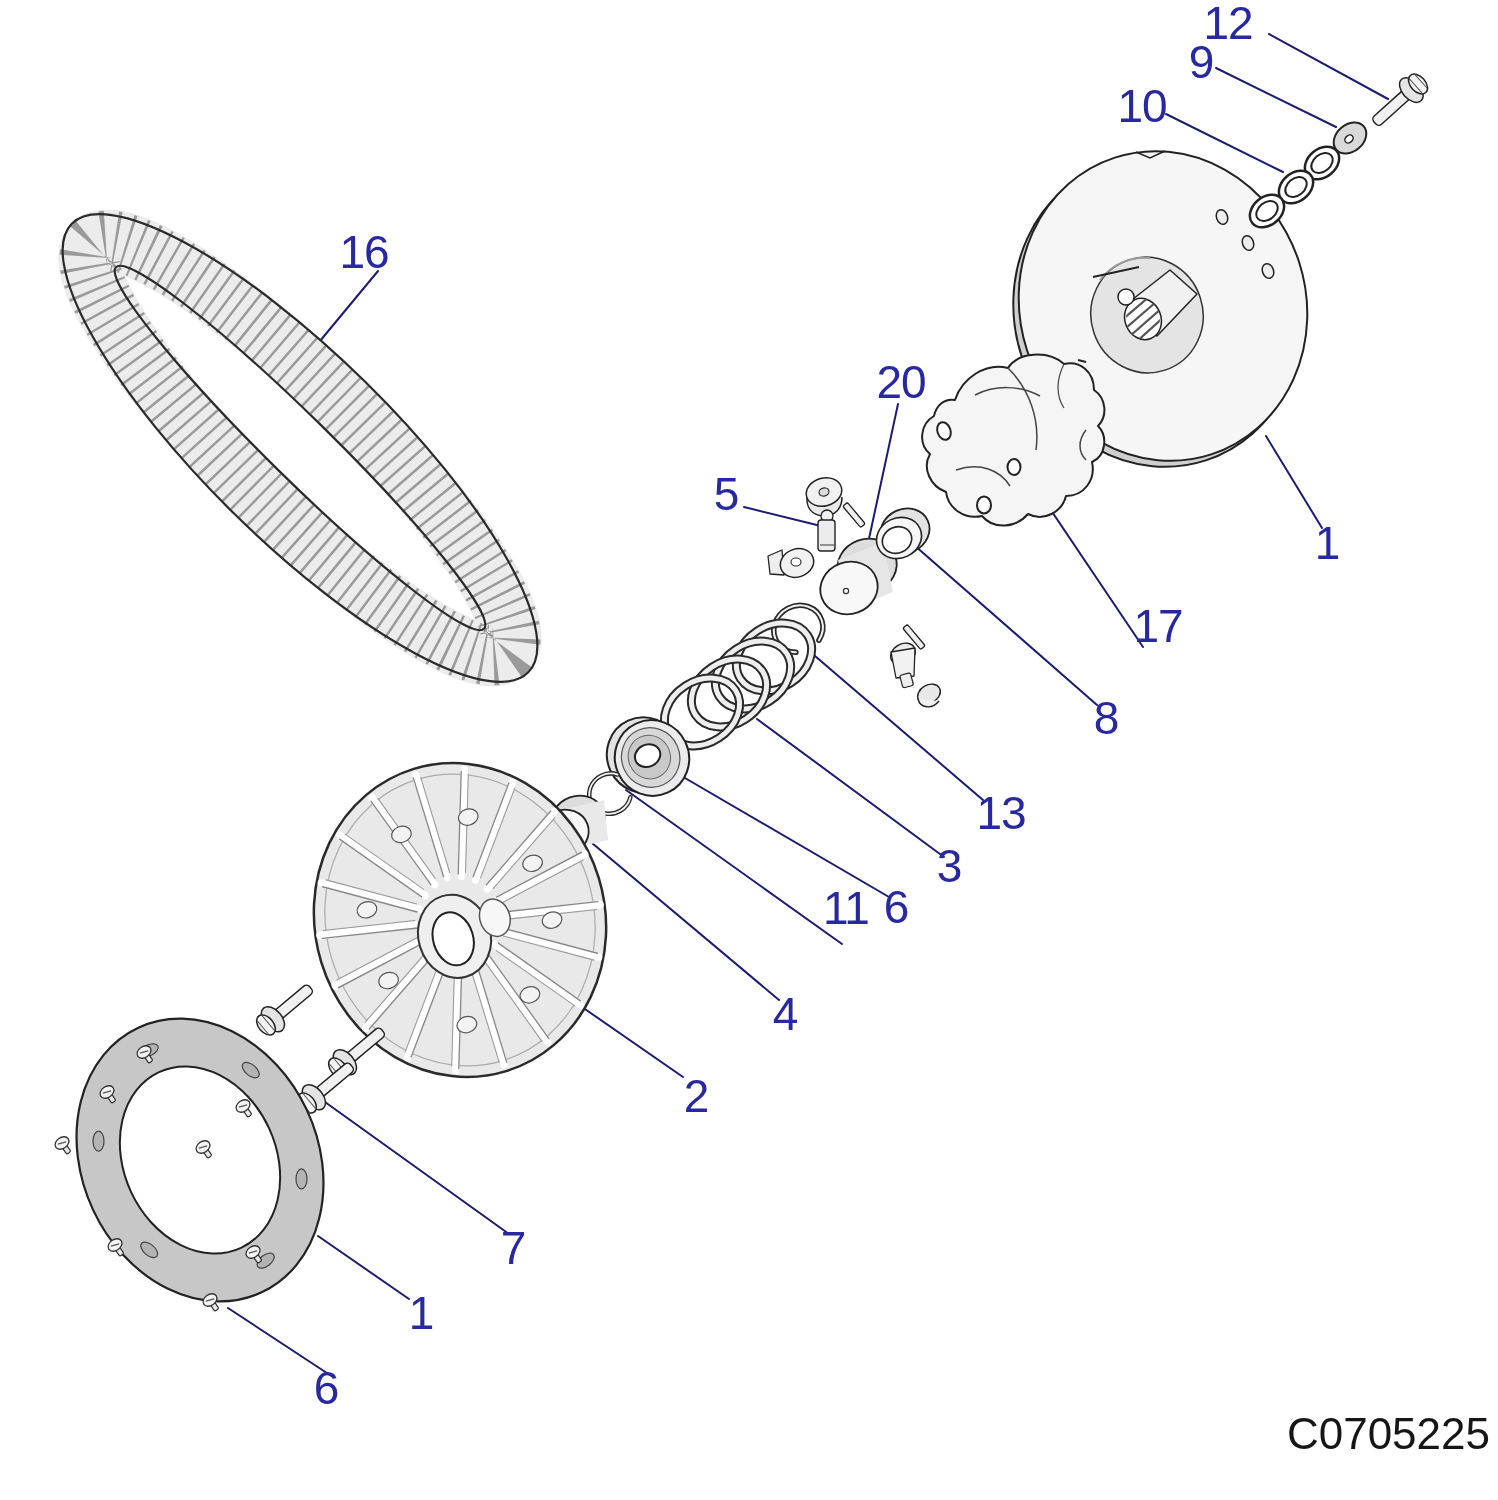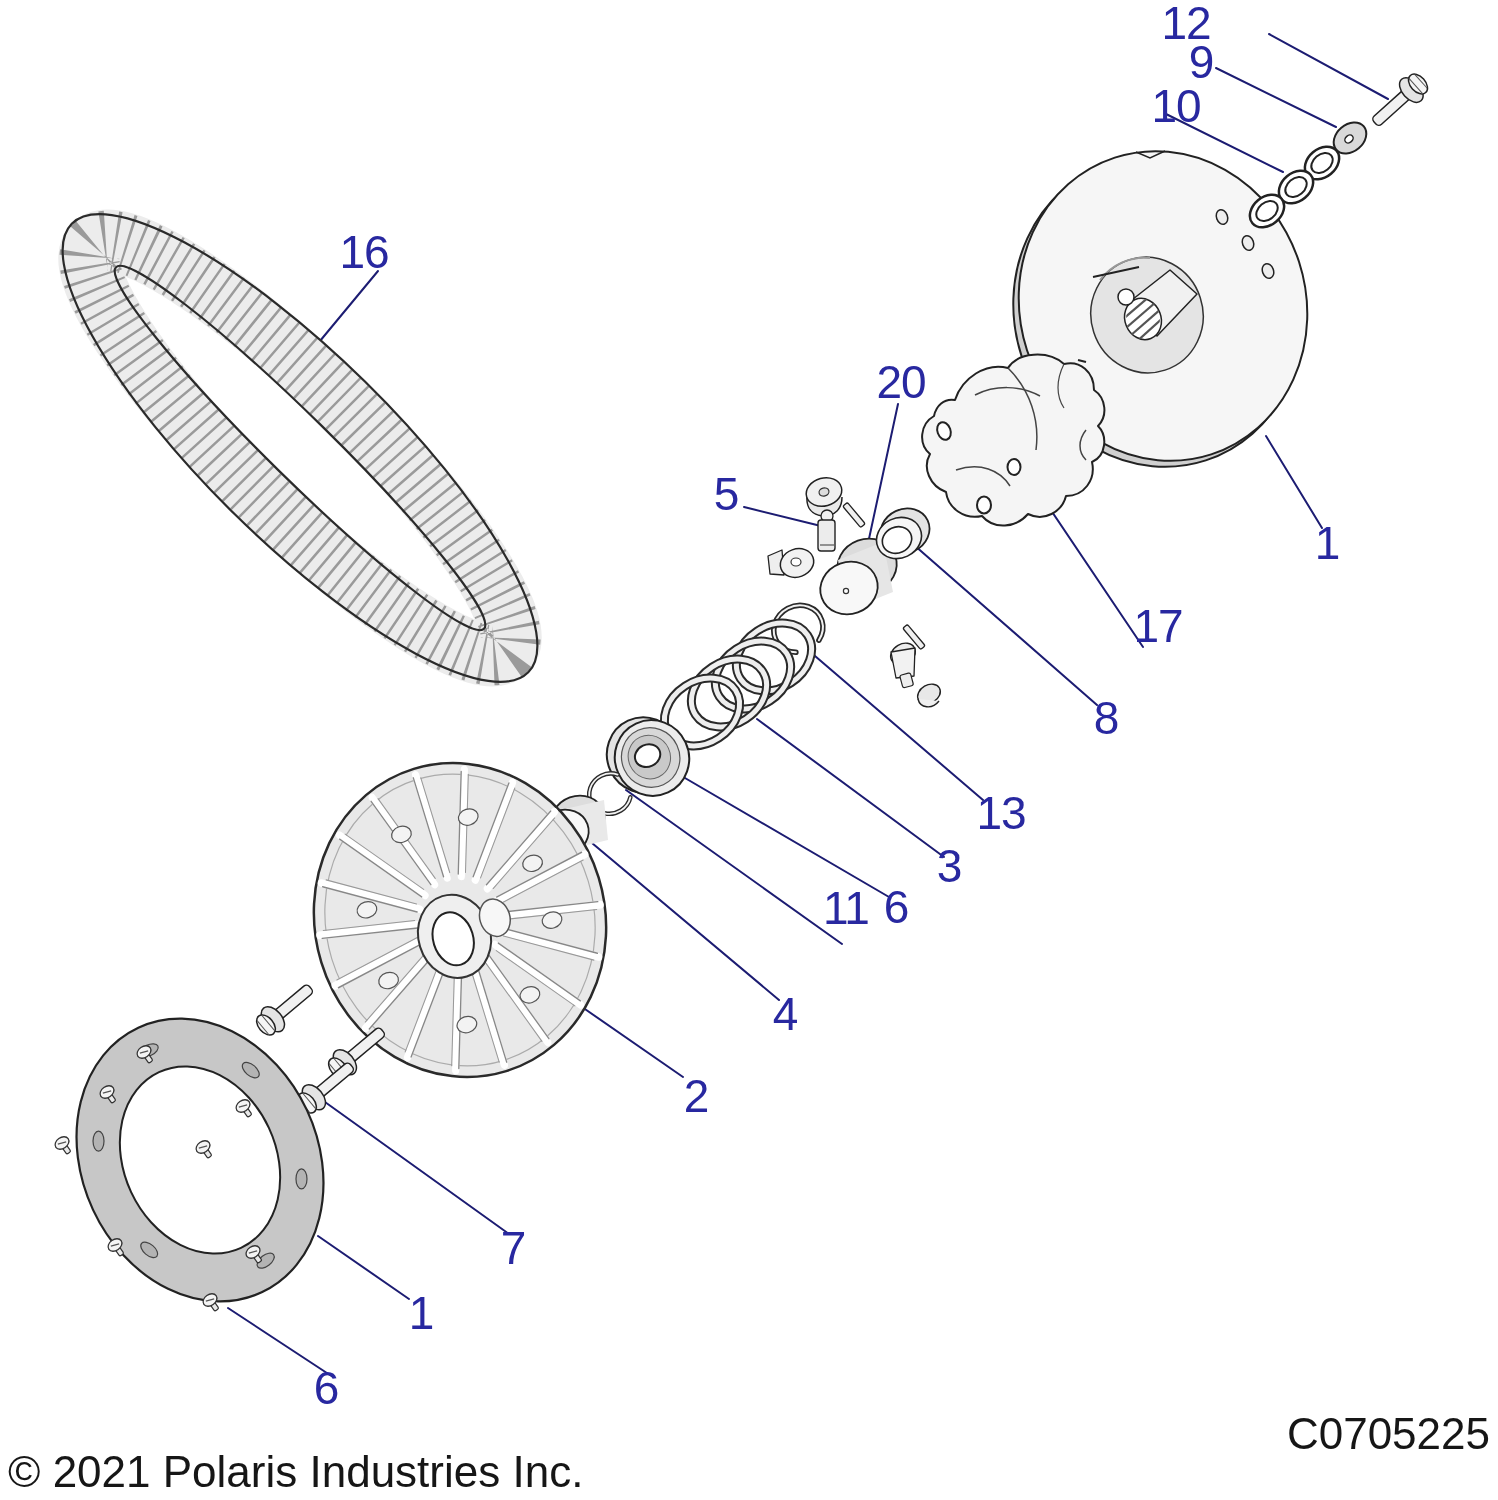--- a/index.html
+++ b/index.html
@@ -357,25 +357,24 @@
 
   <div class="callout" style="left:1327px;top:543px">1</div>
   <div class="callout" style="left:696px;top:1096px">2</div>
   <div class="callout" style="left:949px;top:866px">3</div>
   <div class="callout" style="left:785px;top:1014px">4</div>
   <div class="callout" style="left:726px;top:494px">5</div>
   <div class="callout" style="left:326px;top:1388px">6</div>
   <div class="callout" style="left:513px;top:1248px">7</div>
   <div class="callout" style="left:1106px;top:718px">8</div>
   <div class="callout" style="left:1201px;top:62px">9</div>
-  <div class="callout" style="left:1176px;top:106px">10</div>
+  <div class="callout" style="left:1142px;top:106px">10</div>
   <div class="callout" style="left:846px;top:908px">11</div>
-  <div class="callout" style="left:1186px;top:23px">12</div>
+  <div class="callout" style="left:1228px;top:23px">12</div>
   <div class="callout" style="left:1001px;top:813px">13</div>
   <div class="callout" style="left:421px;top:1313px">1</div>
   <div class="callout" style="left:896px;top:907px">6</div>
   <div class="callout" style="left:364px;top:252px">16</div>
   <div class="callout" style="left:1158px;top:626px">17</div>
   <div class="callout" style="left:901px;top:382px">20</div>
 
-  <div id="copyright" class="footer-text">© 2021 Polaris Industries Inc.</div>
   <div id="doccode" class="footer-text">C0705225</div>
 </div>
 
 </body></html>

